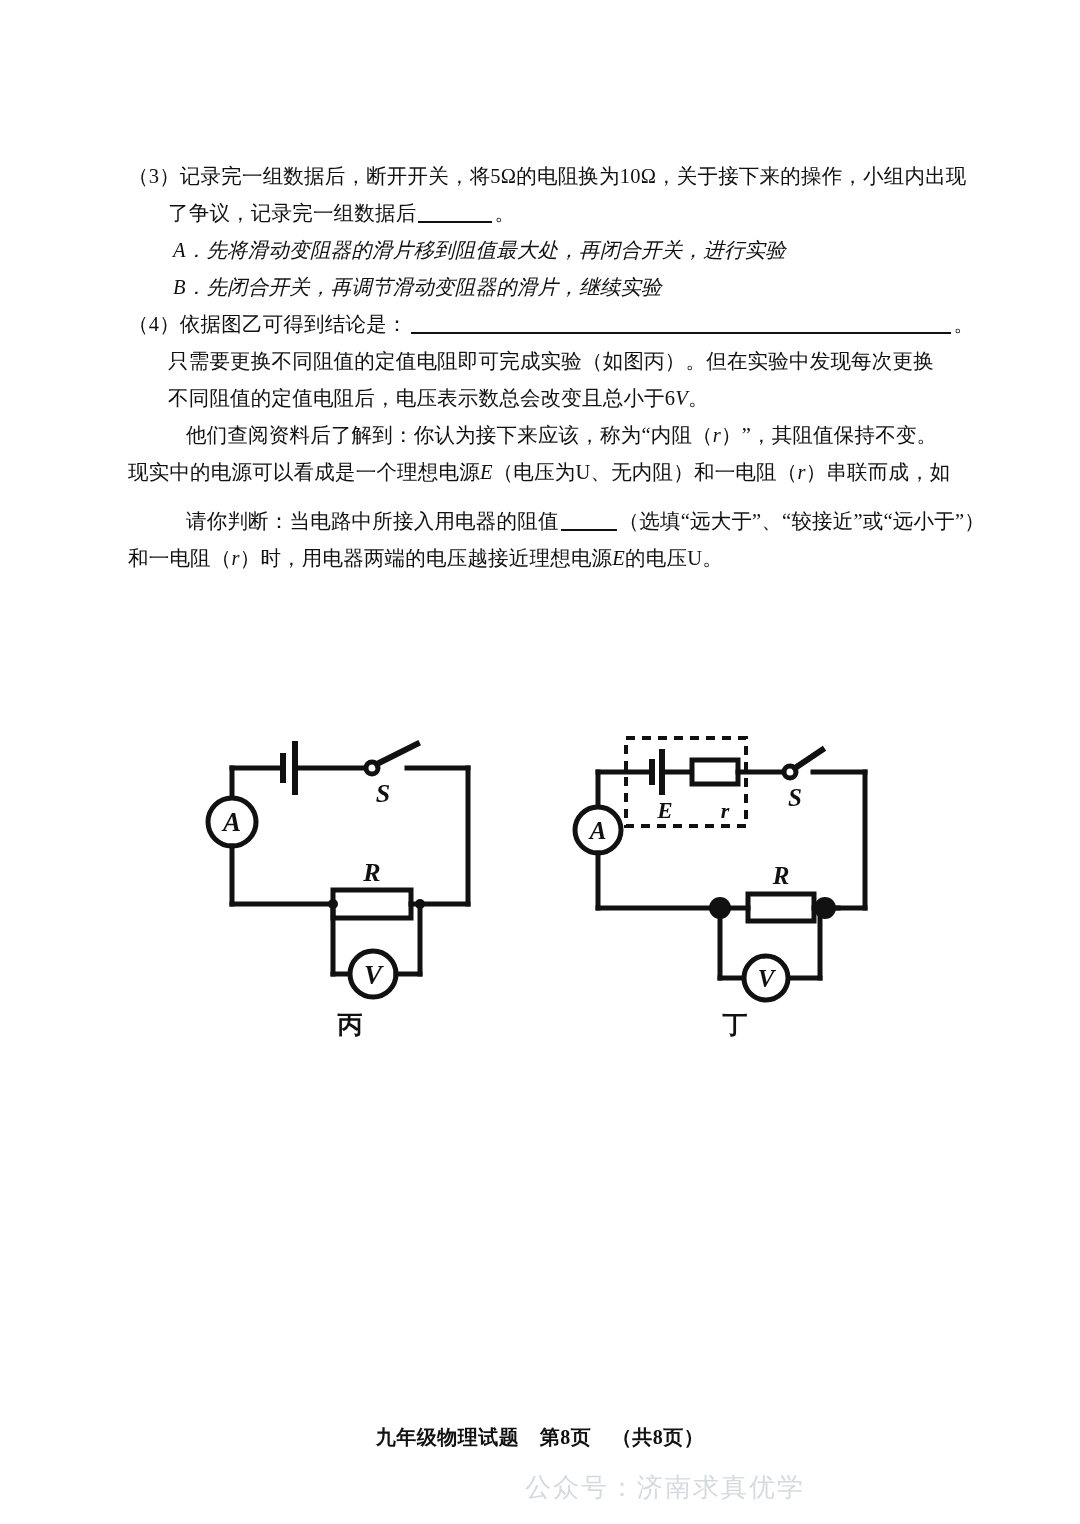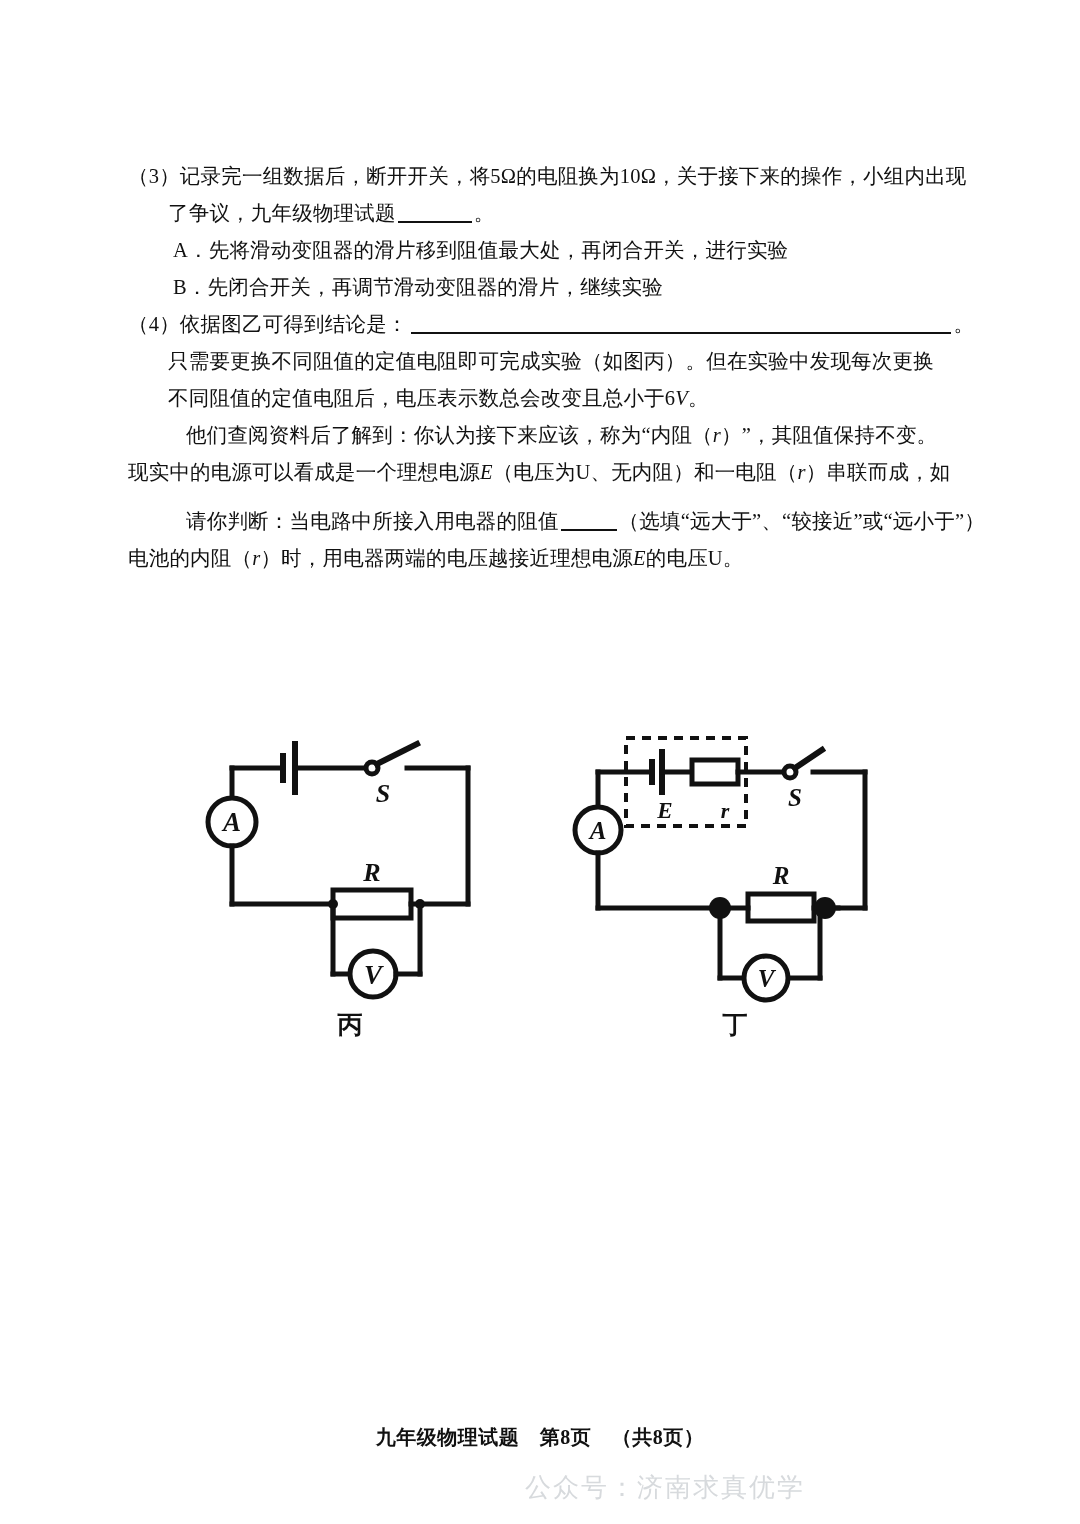--- a/index.html
+++ b/index.html
@@ -36,21 +36,21 @@
     line-height: 37px;
     letter-spacing: 0.2px;
     white-space: nowrap;
   }
 
   .hang {
     text-indent: 0;
     padding-left: 0;
   }
   .indent1 { padding-left: 40px; }      
-  .indent2 { padding-left: 45px; }      
+  .indent2 { padding-left: 45px; font-style: italic; }      
   .indent-para { padding-left: 58px; }  
 
   .ital { font-style: italic; }
 
   
   .blank-short {
     display: inline-block;
     width: 74px;
     border-bottom: 2px solid #111;
     vertical-align: -3px;
@@ -120,21 +120,21 @@
 <body>
 
 <div class="page">
 
   <div class="textblock">
 
     <div class="qline hang">
       <span>（3）记录完一组数据后，断开开关，将5Ω的电阻换为10Ω，关于接下来的操作，小组内出现</span>
     </div>
     <div class="qline indent1">
-      <span>了争议，九年级物理试题</span><span class="blank-short"></span><span>。</span>
+      <span>了争议，记录完一组数据后</span><span class="blank-short"></span><span>。</span>
     </div>
     <div class="qline indent2">
       <span>A．先将滑动变阻器的滑片移到阻值最大处，再闭合开关，进行实验</span>
     </div>
     <div class="qline indent2">
       <span>B．先闭合开关，再调节滑动变阻器的滑片，继续实验</span>
     </div>
 
     <div class="qline hang">
       <span>（4）依据图乙可得到结论是：</span><span class="blank-long"></span><span>。</span>
@@ -151,21 +151,21 @@
       <span>他们查阅资料后了解到：你认为接下来应该，称为“内阻（</span><span class="ital">r</span><span>）”，其阻值保持不变。</span>
     </div>
     <div class="qline">
       <span>现实中的电源可以看成是一个理想电源</span><span class="ital">E</span><span>（电压为U、无内阻）和一电阻（</span><span class="ital">r</span><span>）串联而成，如</span>
     </div>
 
     <div class="qline indent-para" style="margin-top:12px;text-align:right;">
       <span>请你判断：当电路中所接入用电器的阻值</span><span class="blank-tiny"></span><span>（选填“远大于”、“较接近”或“远小于”）</span>
     </div>
     <div class="qline">
-      <span>电池的内阻（</span><span class="ital">r</span><span>）时，用电器两端的电压越接近理想电源</span><span class="ital">E</span><span>的电压U。</span>
+      <span>和一电阻（</span><span class="ital">r</span><span>）时，用电器两端的电压越接近理想电源</span><span class="ital">E</span><span>的电压U。</span>
     </div>
   </div>
 
   <div class="figures">
 
     <div class="fig" style="left:205px; top:0px;">
       <svg width="290" height="290" viewBox="0 0 290 290">
         <g fill="none" stroke="#111" stroke-width="5" stroke-linecap="square">
 
           <path d="M 27 42 L 78 42"></path>

